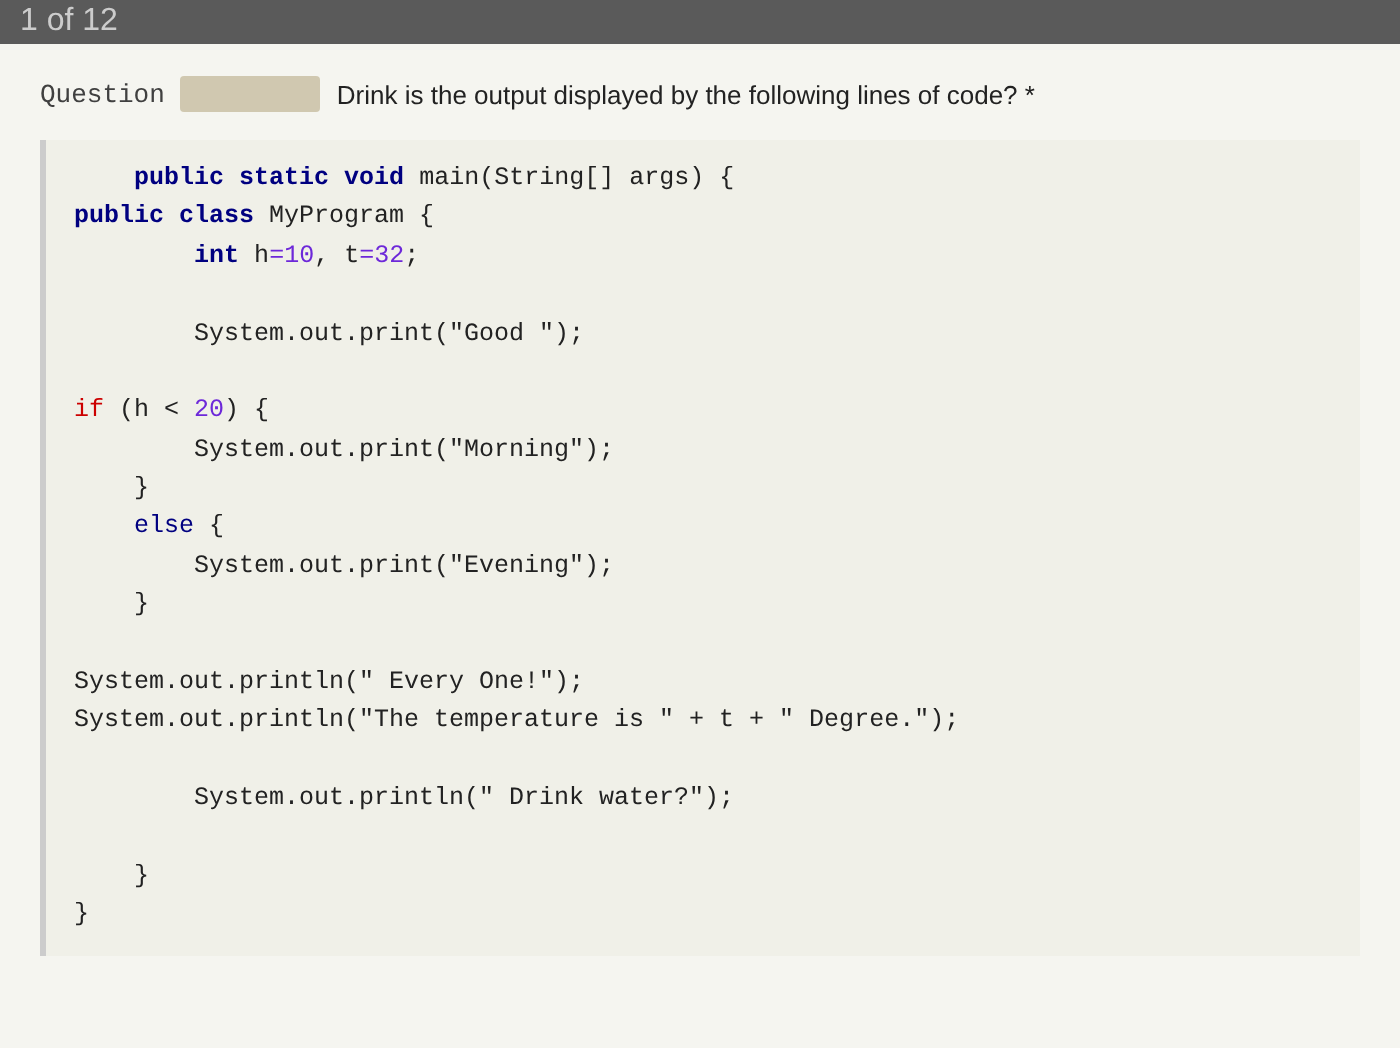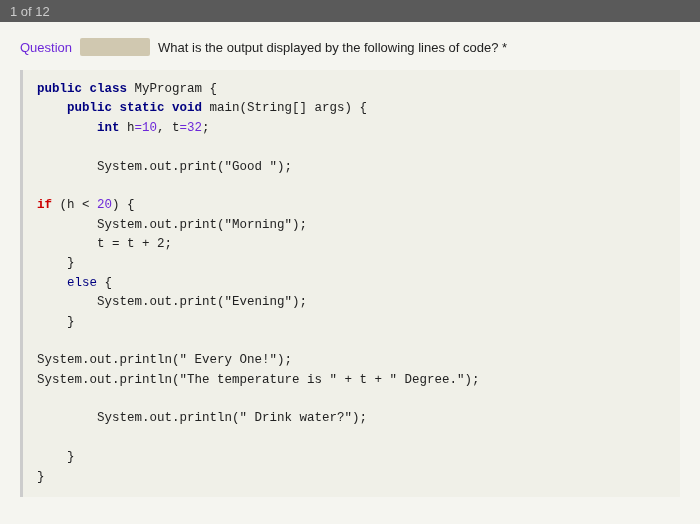--- a/index.html
+++ b/index.html
@@ -15,42 +15,43 @@
     .top-bar {
       background: #5a5a5a;
       height: 22px;
       display: flex;
       align-items: center;
       padding: 0 10px;
     }
 
     .top-bar-text {
       color: #ccc;
-      font-size: 13px;
+      font-size: 16px;
     }
 
     .main-content {
       background: #f5f5f0;
       margin: 0;
       padding: 16px 20px 10px 20px;
       height: 502px;
       overflow: hidden;
     }
 
     .question-row {
       display: flex;
       align-items: center;
       margin-bottom: 14px;
       gap: 8px;
     }
 
     .question-label {
       font-size: 13px;
-      color: #6d28d9;
+      color: #404040;
       font-weight: normal;
+      font-family: Liberation Mono, monospace;
     }
 
     .question-blank {
       display: inline-block;
       width: 70px;
       height: 18px;
       background: #d0c8b0;
       border-radius: 2px;
     }
 
@@ -68,51 +69,50 @@
       color: #222;
       border-left: 3px solid #ccc;
     }
 
     .code-line {
       display: block;
       white-space: pre;
     }
 
     .kw { color: #000080; font-weight: bold; }
-    .kw-if { color: #cc0000; font-weight: bold; text-align: right; }
+    .kw-if { color: #cc0000; font-weight: normal; text-align: right; }
     .kw-else { color: #000080; font-weight: normal; }
     .val { color: #6d28d9; }
     .normal { color: #222; }
   </style>
 </head>
 <body>
 
 <div class="top-bar">
   <span class="top-bar-text">1 of 12</span>
 </div>
 
 <div class="main-content">
 
   <div class="question-row">
     <span class="question-label">Question</span>
     <span class="question-blank"></span>
-    <span class="question-text">What is the output displayed by the following lines of code? *</span>
+    <span class="question-text">Drink is the output displayed by the following lines of code? *</span>
   </div>
 
   <div class="code-block">
 
+    <span class="code-line">    <span class="kw">public static void</span> <span class="normal">main(String[] args) {</span></span>
     <span class="code-line"><span class="kw">public class</span> <span class="normal">MyProgram {</span></span>
-    <span class="code-line">    <span class="kw">public static void</span> <span class="normal">main(String[] args) {</span></span>
     <span class="code-line">        <span class="kw">int</span> <span class="normal">h</span><span class="val">=10</span><span class="normal">, t</span><span class="val">=32</span><span class="normal">;</span></span>
     <span class="code-line"> </span>
     <span class="code-line">        <span class="normal">System.out.print("Good ");</span></span>
     <span class="code-line"> </span>
     <span class="code-line"><span class="kw-if">if</span><span class="normal"> (h &lt; </span><span class="val">20</span><span class="normal">) {</span></span>
     <span class="code-line">        <span class="normal">System.out.print("Morning");</span></span>
-    <span class="code-line">        <span class="normal">t = t + 2;</span></span>
     <span class="code-line">    <span class="normal">}</span></span>
     <span class="code-line">    <span class="kw-else">else</span> <span class="normal">{</span></span>
     <span class="code-line">        <span class="normal">System.out.print("Evening");</span></span>
     <span class="code-line">    <span class="normal">}</span></span>
     <span class="code-line"> </span>
     <span class="code-line"><span class="normal">System.out.println(" Every One!");</span></span>
     <span class="code-line"><span class="normal">System.out.println("The temperature is " + t + " Degree.");</span></span>
     <span class="code-line"> </span>
     <span class="code-line">        <span class="normal">System.out.println(" Drink water?");</span></span>
     <span class="code-line"> </span>

